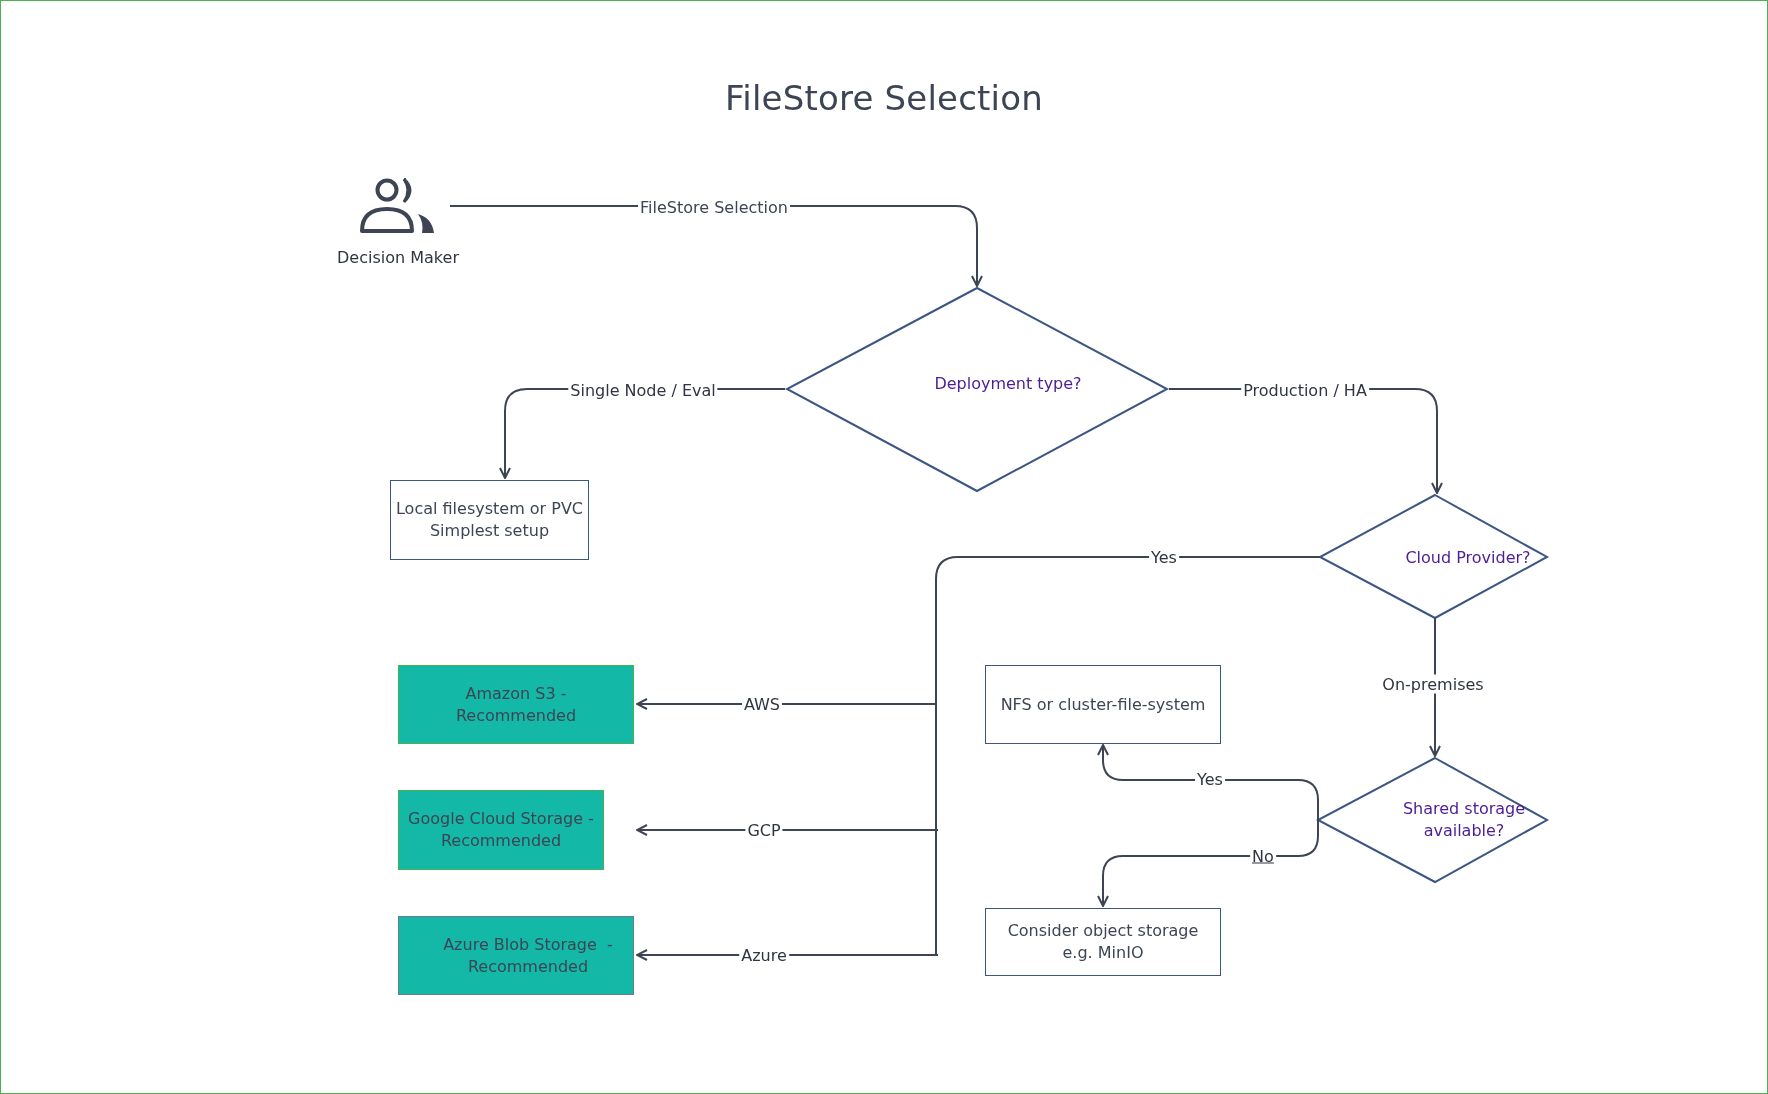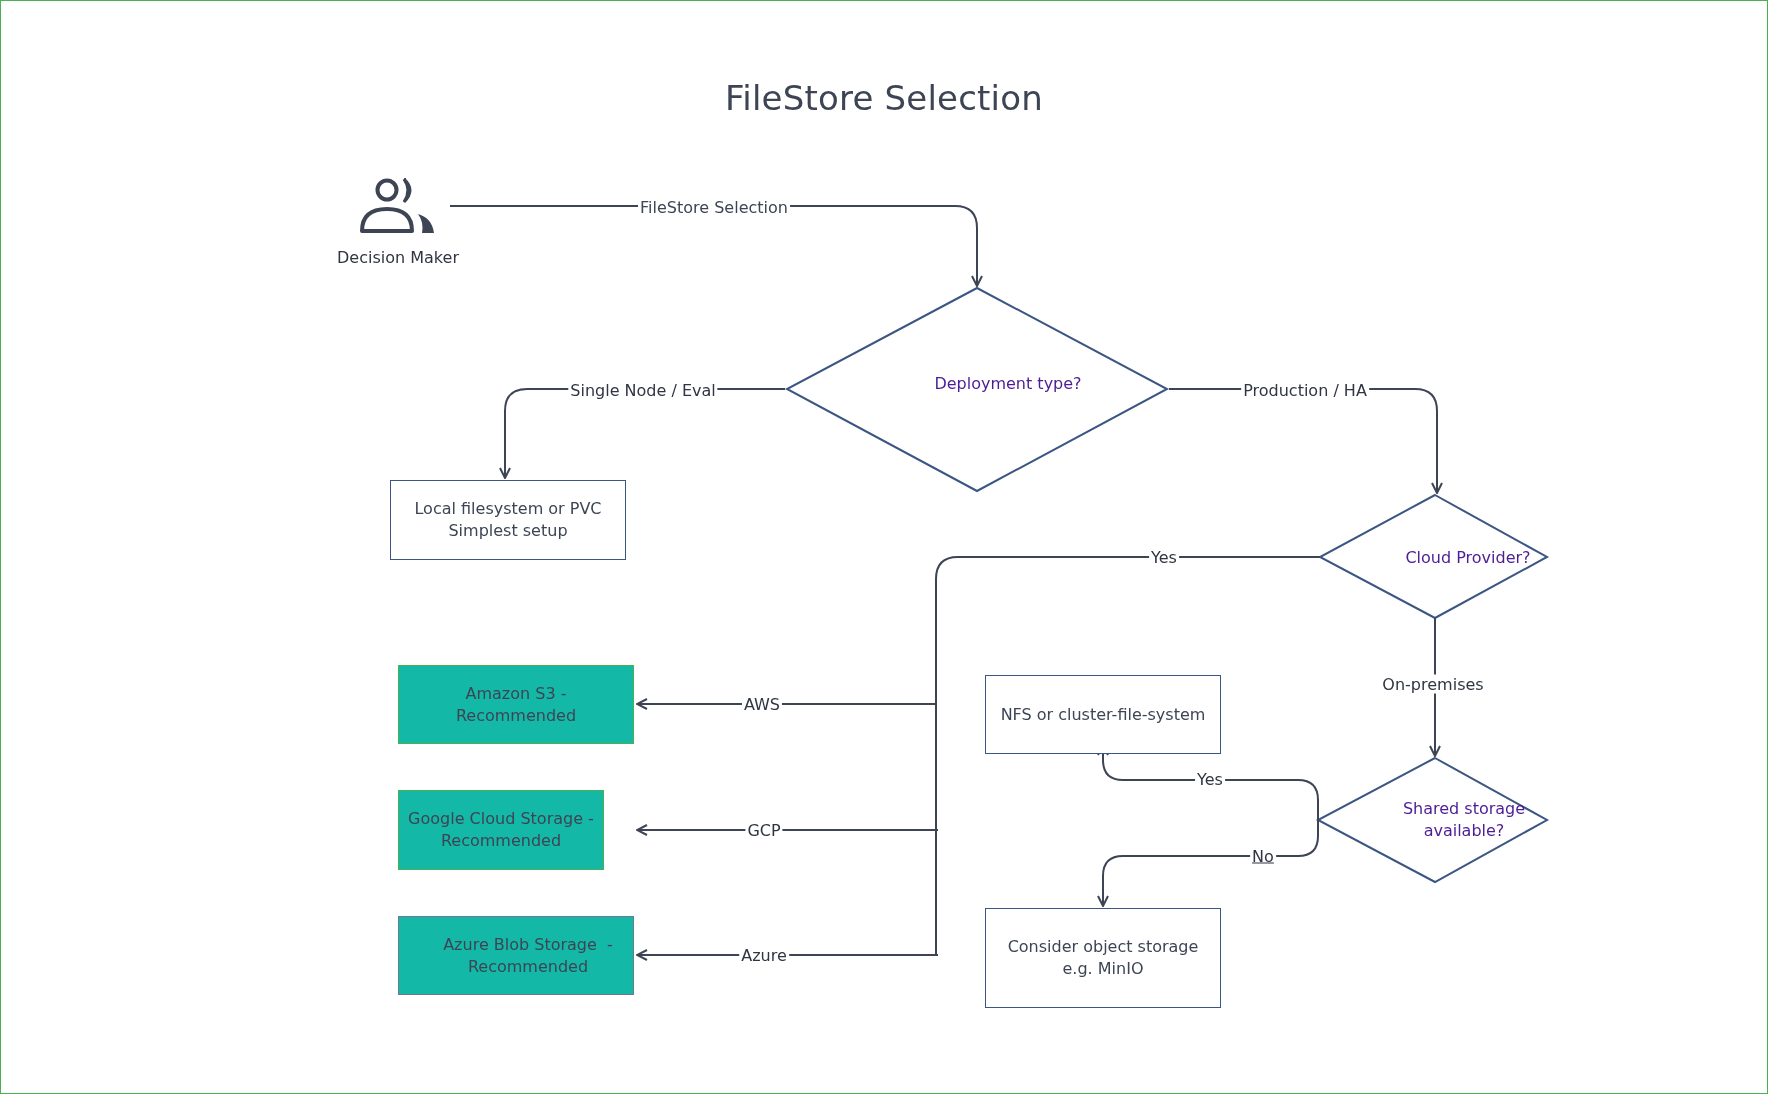--- a/index.html
+++ b/index.html
@@ -67,30 +67,30 @@
 </div>
 <div class="actor-label">Decision Maker</div>
 
 <div class="dtext" style="left:977px; top:384px;">Deployment type?</div>
 <div class="dtext" style="left:1437px; top:558px;">Cloud Provider?</div>
 <div class="dtext" style="left:1433px; top:820px;">
   <div>Shared storage</div>
   <div>available?</div>
 </div>
 
-<div class="box" style="left:390px; top:480px; width:236px; height:80px;">
+<div class="box" style="left:390px; top:480px; width:199px; height:80px;">
   <div>Local filesystem or PVC</div>
   <div>Simplest setup</div>
 </div>
 
-<div class="box" style="left:985px; top:665px; width:236px; height:79px;margin-top:10px;">
+<div class="box" style="left:985px; top:665px; width:236px; height:79px;">
   <div>NFS or cluster-file-system</div>
 </div>
 
-<div class="box" style="left:985px; top:908px; width:236px; height:100px;">
+<div class="box" style="left:985px; top:908px; width:236px; height:68px;">
   <div>Consider object storage</div>
   <div>e.g. MinIO</div>
 </div>
 
 <div class="box green" style="left:398px; top:665px; width:236px; height:79px;">
   <div>Amazon S3 -</div>
   <div>Recommended</div>
 </div>
 
 <div class="box green" style="left:398px; top:790px; width:206px; height:80px;">

